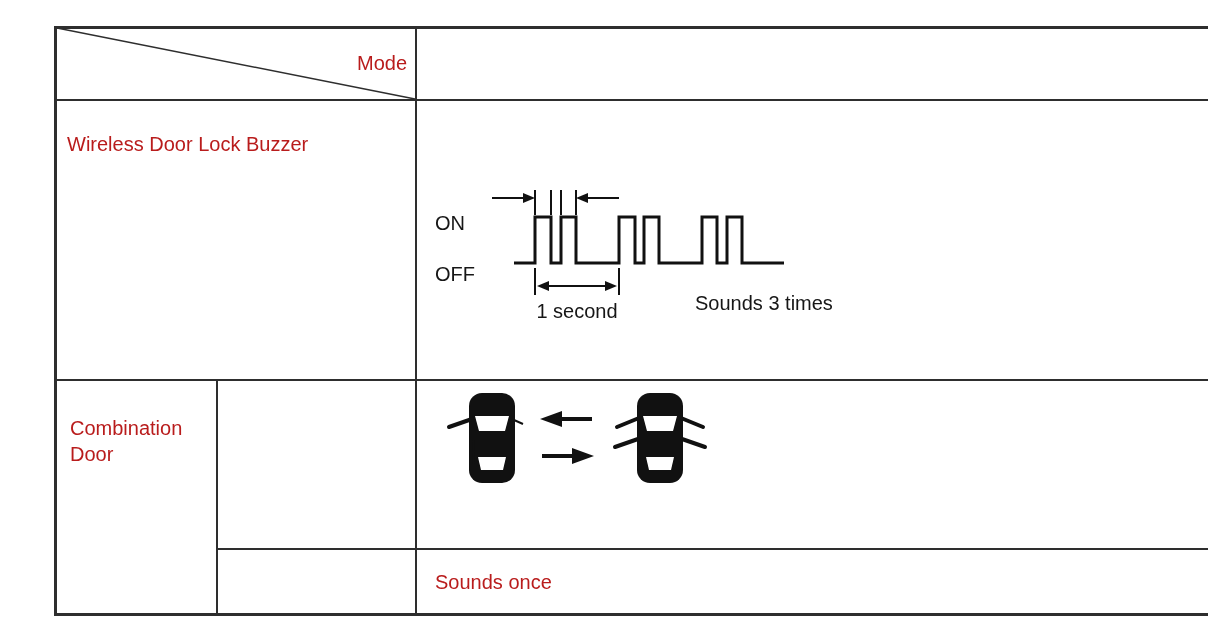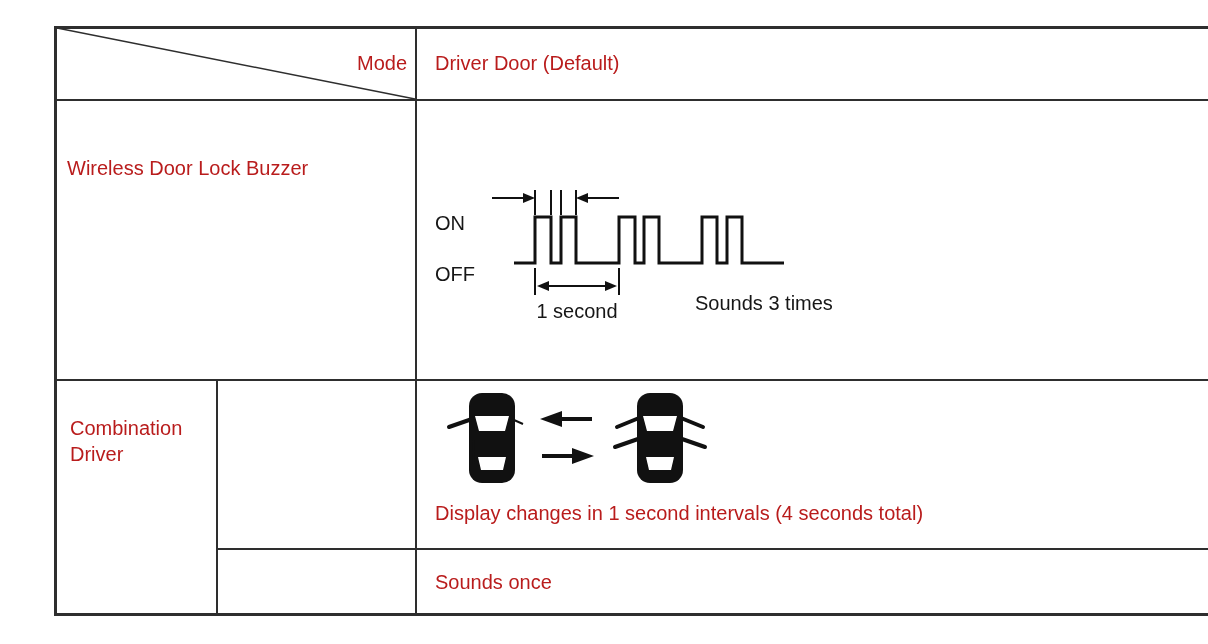--- a/index.html
+++ b/index.html
@@ -52,23 +52,22 @@
   <div class="hline" style="left:25px; top:379px; width:1156px;"></div>
   <div class="hline" style="left:185px; top:548px; width:996px;"></div>
   <div class="vline" style="left:383px; top:29px;  height:584px;"></div>
   <div class="vline" style="left:184px; top:380px; height:233px;"></div>
 
   <svg style="left:25px; top:28px;" width="358" height="72" viewBox="0 0 358 72">
     <line class="diag" x1="0" y1="0" x2="358" y2="71"></line>
   </svg>
 
   <div class="txt right" style="left:150px; top:50px; width:225px;">Mode</div>
-  <div class="txt" style="left:403px; top:50px; width:600px;">Driver Door (Default)</div>
 
-  <div class="txt" style="left:35px; top:155px; width:330px;">Wireless Door Lock Buzzer</div>
+  <div class="txt" style="left:35px; top:131px; width:330px;">Wireless Door Lock Buzzer</div>
 
   <svg style="left:395px; top:183px;" width="445" height="142" viewBox="0 0 445 142">
     <text x="8" y="47">ON</text>
     <text x="8" y="98">OFF</text>
 
     <polyline class="sig" points="87,80 108,80 108,34 124,34 124,80 134,80 134,34 149,34 149,80 192,80 192,34 208,34 208,80 217,80 217,34 232,34 232,80 275,80 275,34 290,34 290,80 300,80 300,34 315,34 315,80 357,80"></polyline>
 
     <g>
       <line class="dim" x1="65" y1="15" x2="98" y2="15"></line>
       <polygon class="dimhead" points="108,15 96,10 96,20"></polygon>
@@ -85,21 +84,21 @@
       <line class="dim" x1="192" y1="85" x2="192" y2="112"></line>
       <line class="dim" x1="118" y1="103" x2="182" y2="103"></line>
       <polygon class="dimhead" points="110,103 122,98 122,108"></polygon>
       <polygon class="dimhead" points="190,103 178,98 178,108"></polygon>
     </g>
 
     <text x="150" y="135" text-anchor="middle">1 second</text>
     <text x="268" y="127">Sounds 3 times</text>
   </svg>
 
-  <div class="txt" style="left:38px; top:415px; width:128px;">Combination Driver</div>
+  <div class="txt" style="left:38px; top:415px; width:128px;">Combination Door</div>
 
   <svg style="left:400px; top:386px;" width="285" height="104" viewBox="0 0 285 104">
 
     <g>
       <rect class="carbody" x="37" y="7" width="46" height="90" rx="13"></rect>
       <polygon class="glass" points="43,30 77,30 73,45 47,45"></polygon>
       <polygon class="glass" points="46,71 74,71 71,84 49,84"></polygon>
       <line class="doorline" x1="40" y1="33" x2="17" y2="41"></line>
       <line class="doorline-thin" x1="41" y1="54" x2="42" y2="78"></line>
       <line class="doorline-thin" x1="82" y1="34" x2="91" y2="38"></line>
@@ -116,17 +115,16 @@
       <rect class="carbody" x="205" y="7" width="46" height="90" rx="13"></rect>
       <polygon class="glass" points="211,30 245,30 241,45 215,45"></polygon>
       <polygon class="glass" points="214,71 242,71 239,84 217,84"></polygon>
       <line class="doorline" x1="207" y1="32" x2="185" y2="41"></line>
       <line class="doorline" x1="206" y1="53" x2="183" y2="61"></line>
       <line class="doorline" x1="249" y1="32" x2="271" y2="41"></line>
       <line class="doorline" x1="250" y1="53" x2="273" y2="61"></line>
     </g>
   </svg>
 
-  <div class="txt" style="left:403px; top:500px; width:700px;">Display changes in 1 second intervals (4 seconds total)</div>
 
   <div class="txt" style="left:403px; top:569px; width:700px;">Sounds once</div>
 
 </div>
 
 </body></html>

